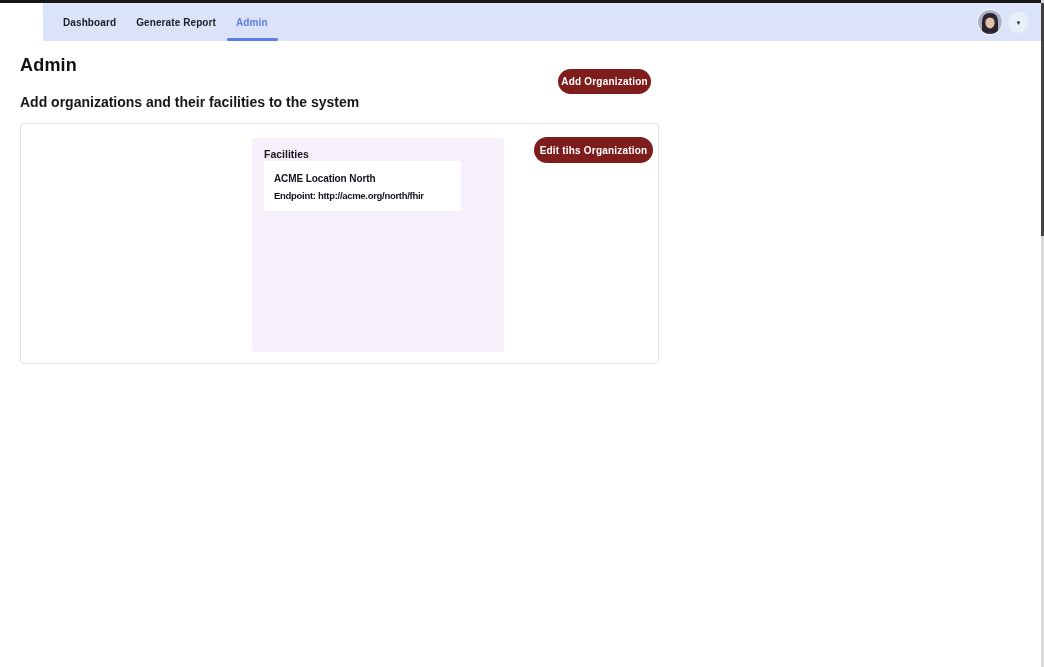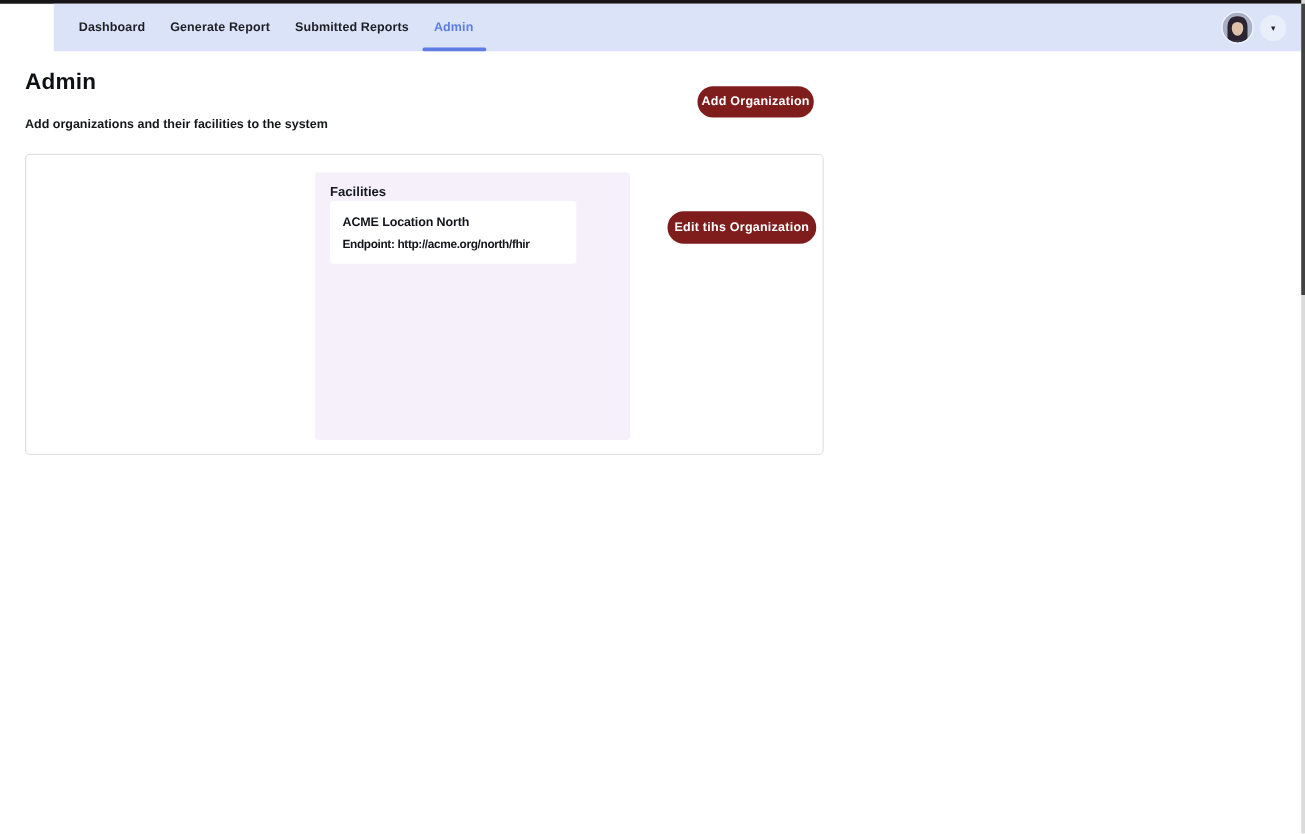--- a/index.html
+++ b/index.html
@@ -31,21 +31,21 @@
     overflow:hidden;cursor:pointer;box-shadow:0 0 0 1px rgba(255,255,255,.6);
   }
   .caret-btn{
     position:absolute;top:12px;left:1008px;width:21px;height:21px;border-radius:50%;
     background:#e9eefb;display:flex;align-items:center;justify-content:center;
     font-size:7px;color:#23252b;cursor:pointer;
   }
 
   
   .page-title{position:absolute;top:55px;left:20px;font-size:18px;font-weight:bold;color:#101114;letter-spacing:.2px;}
-  .page-subtitle{position:absolute;top:94px;left:20px;font-size:10px;font-weight:bold;color:#15161a;}
+  .page-subtitle{position:absolute;top:94px;left:20px;font-size:14px;font-weight:bold;color:#15161a;}
   .btn{
     display:flex;align-items:center;justify-content:center;border:none;cursor:pointer;
     background:#7f1d1d;color:#ffffff;font-family:"Liberation Sans",sans-serif;
     font-size:10px;font-weight:bold;letter-spacing:.2px;white-space:nowrap;
   }
   .add-org-btn{position:absolute;top:69px;left:558px;width:93px;height:25px;border-radius:13px;}
 
   
   .org-card{
     position:absolute;top:123px;left:20px;width:639px;height:241px;box-sizing:border-box;
@@ -63,33 +63,32 @@
   .facility-card.first{top:23px;padding-left:15px;}
   .facility-card.second{top:80px;}
   .facility-name{
     position:absolute;top:12px;left:10px;font-size:10px;font-weight:bold;
     color:#14151c;letter-spacing:-.1px;white-space:nowrap;
   }
   .facility-endpoint{
     position:absolute;top:29px;left:10px;font-size:9.5px;font-weight:bold;
     color:#14151c;letter-spacing:-.3px;white-space:nowrap;
   }
-  .edit-org-btn{position:absolute;top:13px;left:513px;width:119px;height:26px;border-radius:13px;margin-top:32px;}
+  .edit-org-btn{position:absolute;top:13px;left:513px;width:119px;height:26px;border-radius:13px;}
 </style>
 </head>
 <body>
 
 <div id="app">
 
   <div class="top-strip"></div>
 
   <div class="navbar">
     <div class="nav-item">Dashboard</div>
     <div class="nav-item">Generate Report</div>
-    <div class="nav-item">Submitted Reports</div>
     <div class="nav-item active">Admin</div>
   </div>
 
   <div class="avatar">
     <svg viewBox="0 0 24 24" width="24" height="24">
       <defs>
           <clipPath id="avclip">
             <circle cx="12" cy="12" r="12"></circle>
           </clipPath>
         </defs>

